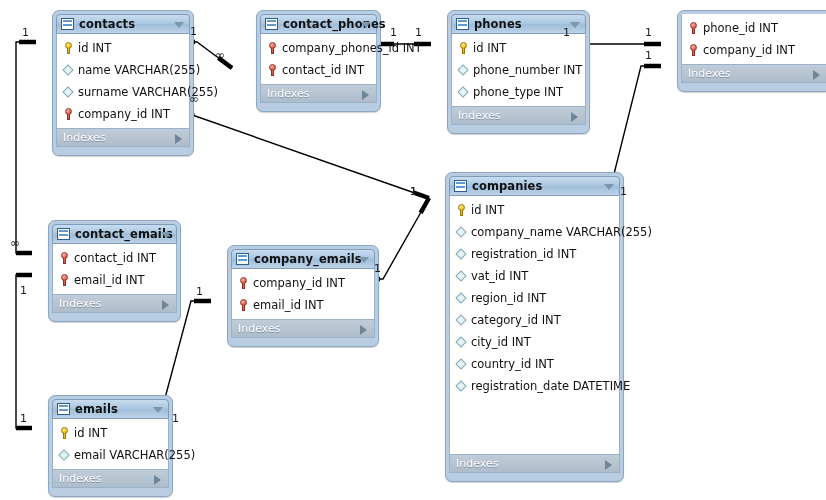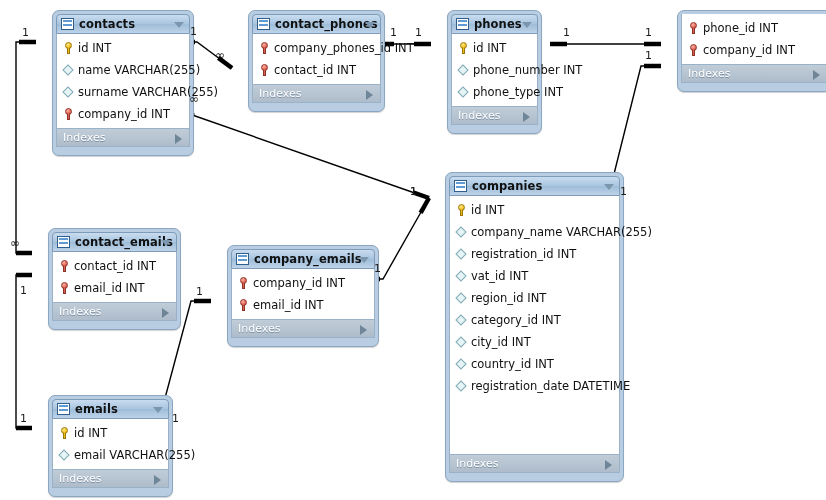--- a/index.html
+++ b/index.html
@@ -276,42 +276,42 @@
           <div class="col">
             <span class="ico ico-fk"></span>
             <span class="ctext">company_id INT</span>
           </div>
         </div>
         <div class="tbl-foot">
           <span class="ftext">Indexes</span>
           <span class="fcaret"></span>
         </div>
       </div>
-      <div class="tbl" style="left: 232px; top: 10px; width: 137px;">
+      <div class="tbl" style="left: 240px; top: 10px; width: 125px;">
         <div class="tbl-head">
           <span class="tbl-icon"></span>
           <span class="tbl-title">contact_phones</span>
           <span class="tbl-caret"></span>
         </div>
         <div class="tbl-body" style="height: 50px;">
           <div class="col">
             <span class="ico ico-fk"></span>
             <span class="ctext">company_phones_id INT</span>
           </div>
           <div class="col">
             <span class="ico ico-fk"></span>
             <span class="ctext">contact_id INT</span>
           </div>
         </div>
         <div class="tbl-foot">
           <span class="ftext">Indexes</span>
           <span class="fcaret"></span>
         </div>
       </div>
-      <div class="tbl" style="left: 431px; top: 10px; width: 95px;">
+      <div class="tbl" style="left: 431px; top: 10px; width: 143px;">
         <div class="tbl-head">
           <span class="tbl-icon"></span>
           <span class="tbl-title">phones</span>
           <span class="tbl-caret"></span>
         </div>
         <div class="tbl-body" style="height: 72px;">
           <div class="col">
             <span class="ico ico-pk"></span>
             <span class="ctext">id INT</span>
           </div>
@@ -387,21 +387,21 @@
           <div class="col">
             <span class="ico ico-plain"></span>
             <span class="ctext">registration_date DATETIME</span>
           </div>
         </div>
         <div class="tbl-foot">
           <span class="ftext">Indexes</span>
           <span class="fcaret"></span>
         </div>
       </div>
-      <div class="tbl" style="left: 32px; top: 228px; width: 133px;">
+      <div class="tbl" style="left: 32px; top: 220px; width: 133px;">
         <div class="tbl-head">
           <span class="tbl-icon"></span>
           <span class="tbl-title">contact_emails</span>
           <span class="tbl-caret"></span>
         </div>
         <div class="tbl-body" style="height: 50px;">
           <div class="col">
             <span class="ico ico-fk"></span>
             <span class="ctext">contact_id INT</span>
           </div>

